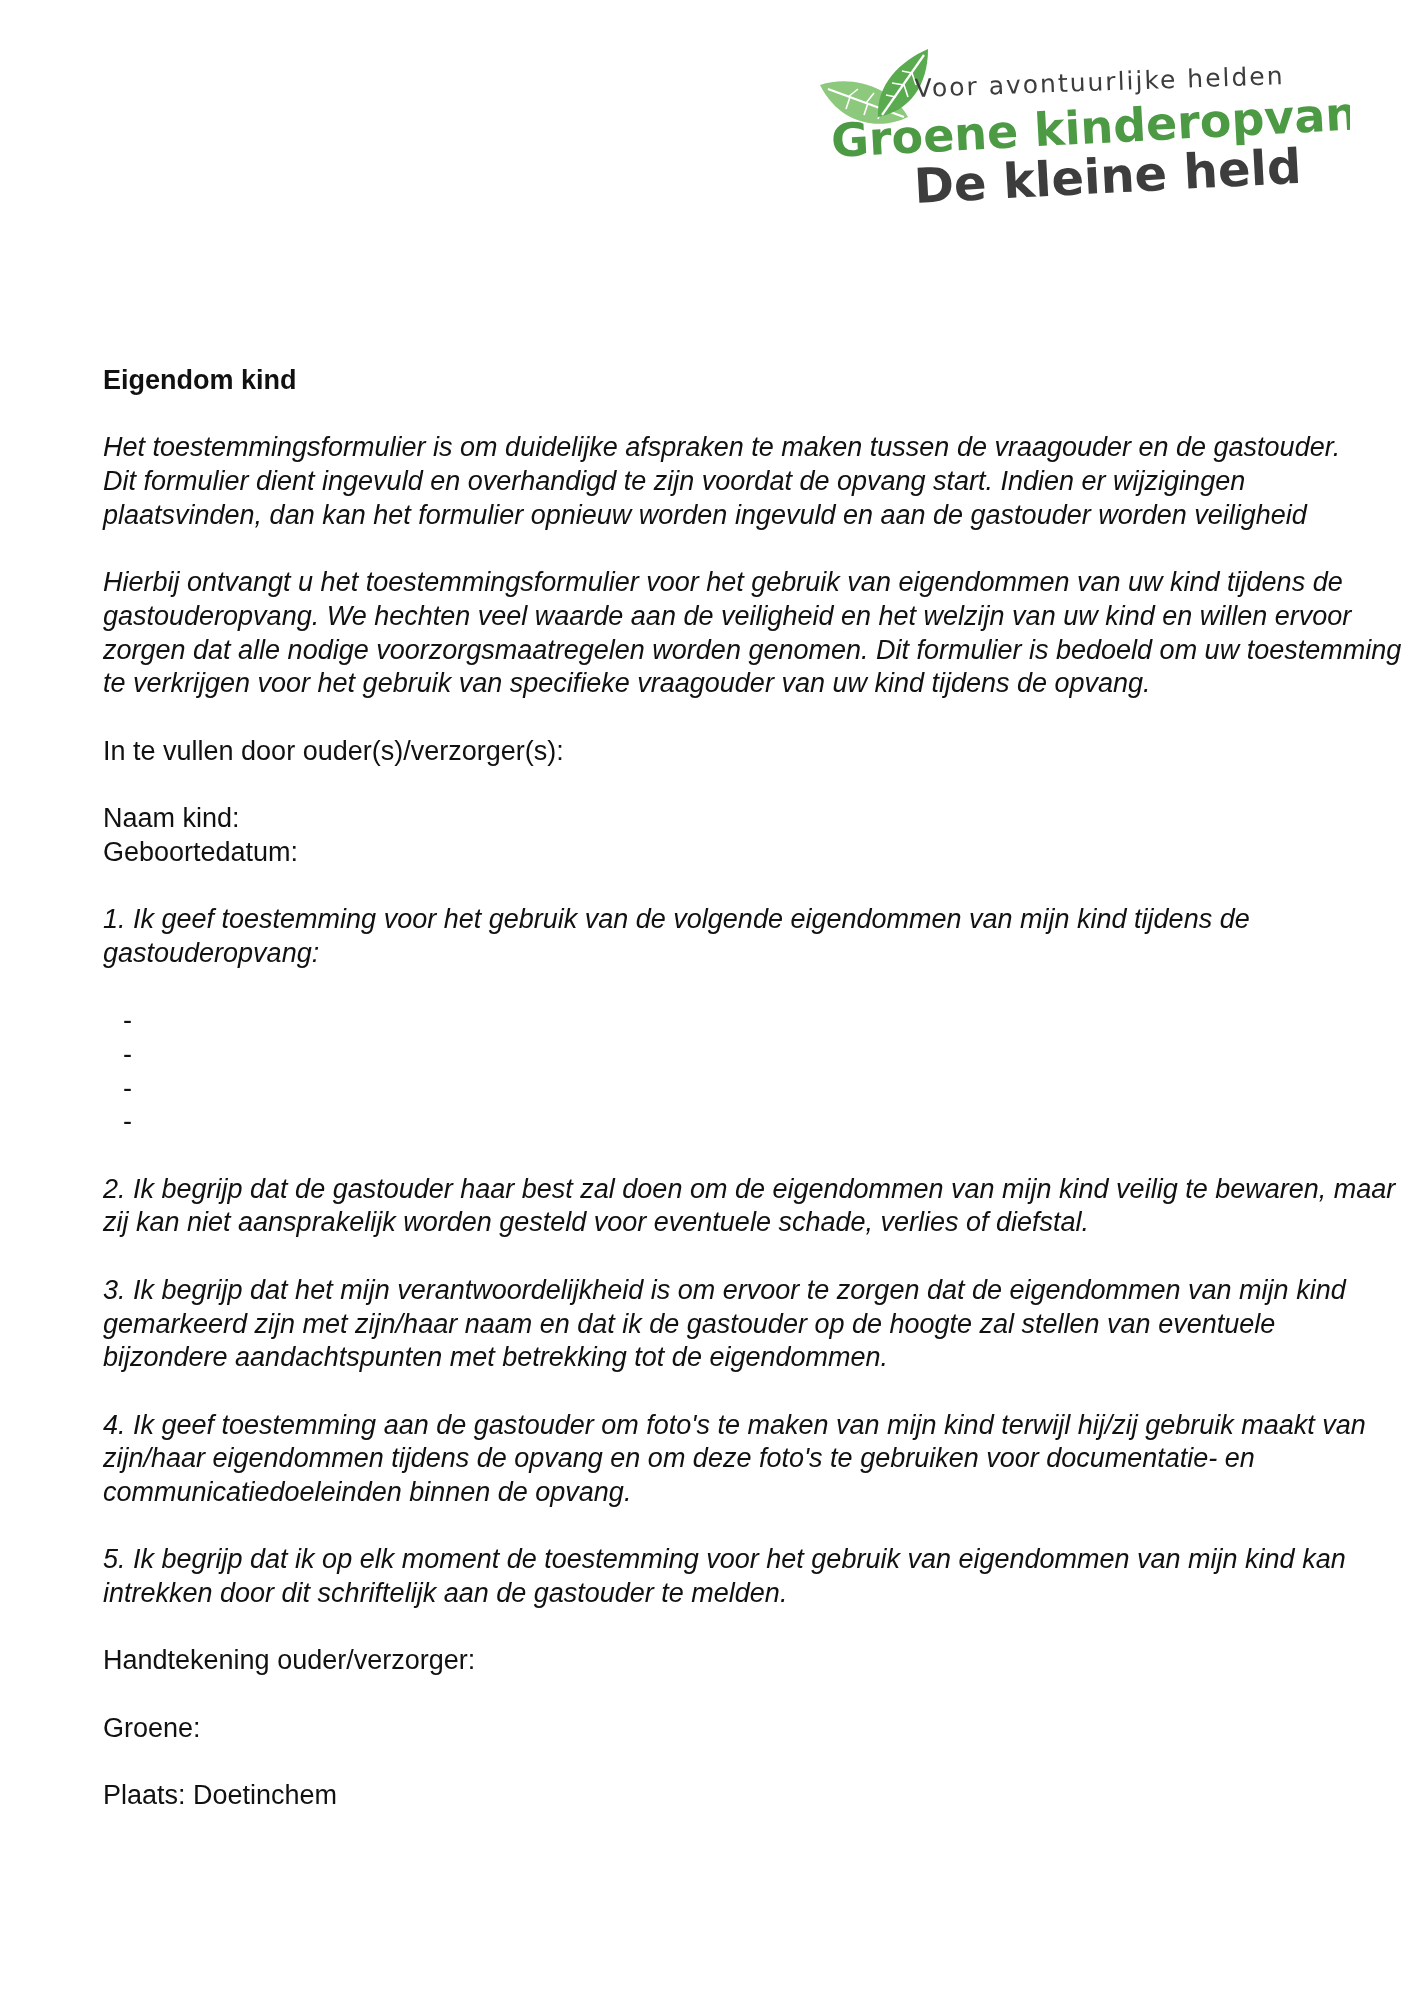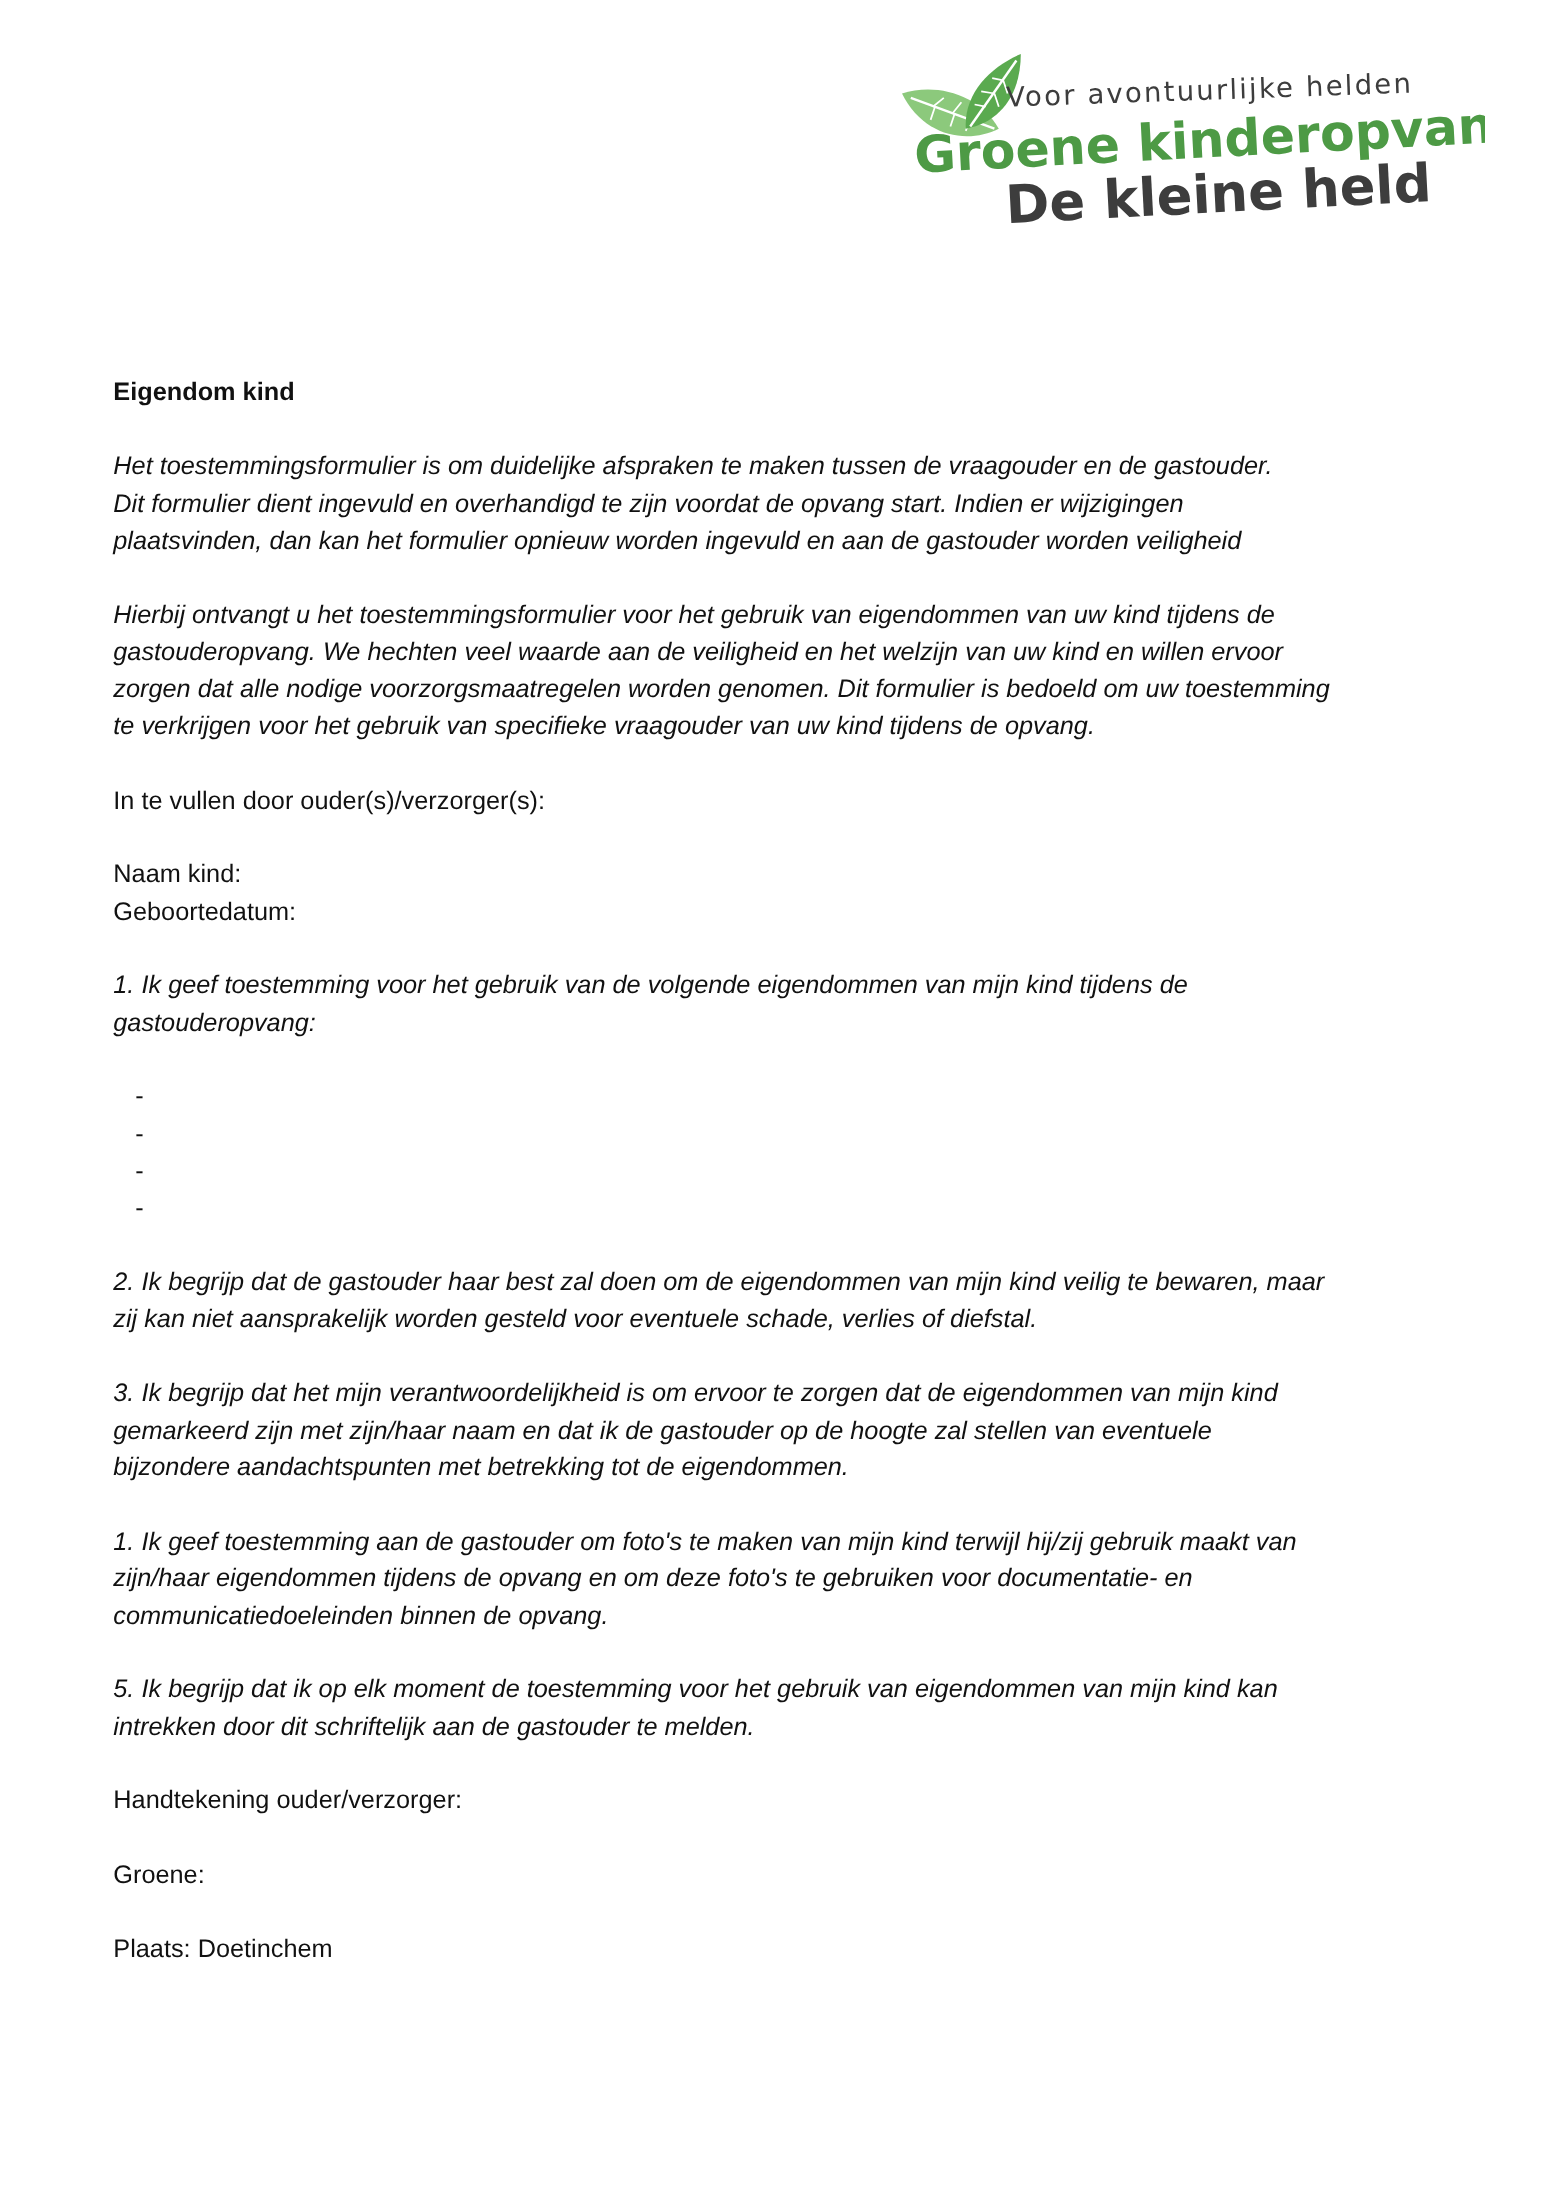--- a/index.html
+++ b/index.html
@@ -1,21 +1,21 @@
 <!DOCTYPE html>
 <html><head>
 <meta charset="utf-8">
 <style>
   html, body { margin: 0; padding: 0; background: #ffffff; }
   body {
     width: 1415px; height: 2000px; position: relative; overflow: hidden;
     font-family: "Liberation Sans", sans-serif; color: #111111;
   }
   .logo { position: absolute; left: 820px; top: 45px; width: 530px; height: 170px; }
-  .content { position: absolute; left: 103px; top: 340px; width: 1230px; font-size: 23px; line-height: 33.7px; }
+  .content { position: absolute; left: 103px; top: 364px; width: 1230px; font-size: 27px; line-height: 33.7px; }
   .title { font-weight: bold; margin: 0 0 33.7px 0; }
   p { margin: 0 0 33.7px 0; }
   .line { display: block; white-space: nowrap; font-style: italic; }
   .dashes { margin: 33.7px 0 33.7px 0; padding-left: 20px; }
   .dash { display: block; height: 33.7px; }
   .field { display: block; }
 </style>
 </head>
 <body>
 
@@ -79,21 +79,21 @@
     <span class="line">zij kan niet aansprakelijk worden gesteld voor eventuele schade, verlies of diefstal.</span>
   </p>
 
   <p>
     <span class="line">3. Ik begrijp dat het mijn verantwoordelijkheid is om ervoor te zorgen dat de eigendommen van mijn kind</span>
     <span class="line">gemarkeerd zijn met zijn/haar naam en dat ik de gastouder op de hoogte zal stellen van eventuele</span>
     <span class="line">bijzondere aandachtspunten met betrekking tot de eigendommen.</span>
   </p>
 
   <p>
-    <span class="line">1. Ik geef toestemming aan de gastouder om foto's te maken van mijn kind terwijl hij/zij gebruik maakt van</span>
+    <span class="line">4. Ik geef toestemming aan de gastouder om foto's te maken van mijn kind terwijl hij/zij gebruik maakt van</span>
     <span class="line">zijn/haar eigendommen tijdens de opvang en om deze foto's te gebruiken voor documentatie- en</span>
     <span class="line">communicatiedoeleinden binnen de opvang.</span>
   </p>
 
   <p>
     <span class="line">5. Ik begrijp dat ik op elk moment de toestemming voor het gebruik van eigendommen van mijn kind kan</span>
     <span class="line">intrekken door dit schriftelijk aan de gastouder te melden.</span>
   </p>
 
   <p>Handtekening ouder/verzorger:</p>

